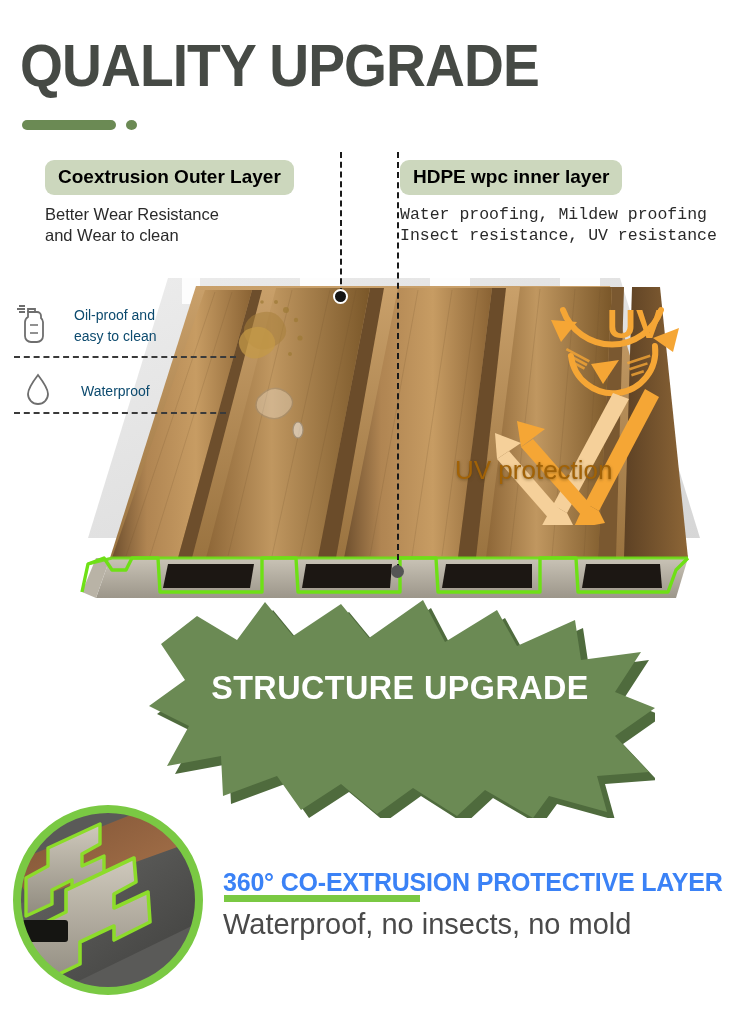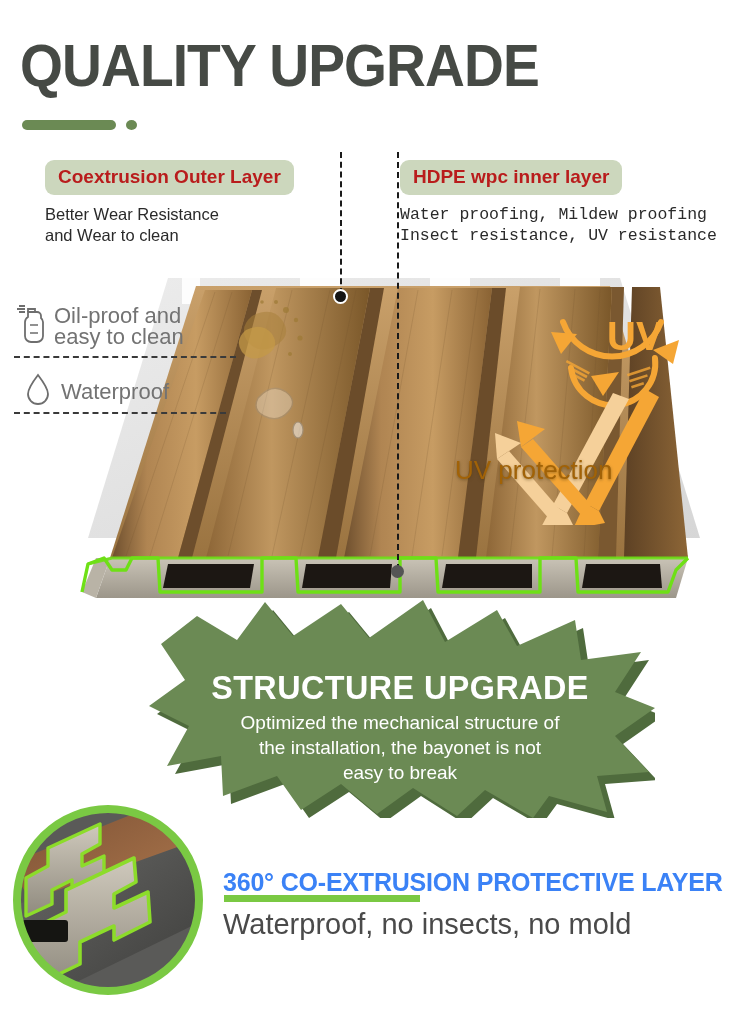--- a/index.html
+++ b/index.html
@@ -28,21 +28,21 @@
     position: absolute; left: 126px; top: 120px;
     width: 11px; height: 10px; border-radius: 50%; background: #6b8a54;
   }
 
   
   .pill {
     position: absolute;
     background: #ccd7bd;
     border-radius: 9px;
     font-weight: bold;
-    color: #b91c1c;
+    color: #000000;
     font-size: 19px;
     padding: 6px 13px 7px 13px;
     white-space: nowrap;
   }
   #pill-left  { left: 45px;  top: 160px; }
   #pill-right { left: 400px; top: 160px; }
 
   .callout-body {
     position: absolute;
     font-size: 16.5px;
@@ -62,33 +62,33 @@
   #leader-1 { left: 340px; top: 152px; height: 142px; }
   #leader-2 { left: 397px; top: 152px; height: 418px; }
   .leader-dot { position: absolute; border-radius: 50%; }
   #leader-dot-1 { left: 333px; top: 289px; width: 15px; height: 15px; background: #141414; border: 2px solid #fff; }
   #leader-dot-2 { left: 391px; top: 565px; width: 13px; height: 13px; background: #555; }
 
   
   .feature { position: absolute; display: flex; align-items: center; gap: 8px; }
   #feature-oil   { left: 12px; top: 303px; }
   #feature-water { left: 23px; top: 371px; justify-content: space-between; }
-  .feature-text { font-size: 22px; line-height: 21px; color: #737373; white-space: nowrap; }
+  .feature-text { font-size: 14px; line-height: 21px; color: #0c4a6e; white-space: nowrap; margin-left: 20px; }
   .dashline {
     position: absolute; height: 0;
     border-top: 2px dashed #3a3a3a;
   }
   #dash-1 { left: 14px; top: 356px; width: 222px; }
   #dash-2 { left: 14px; top: 412px; width: 212px; }
 
   
   #panel-stage { position: absolute; left: 0; top: 258px; width: 750px; height: 360px; }
 
   
-  #uv-group { position: absolute; left: 545px; top: 310px; width: 135px; height: 130px; }
+  #uv-group { position: absolute; left: 545px; top: 298px; width: 135px; height: 130px; }
   #uv-label {
     position: absolute; left: 455px; top: 455px;
     font-size: 26px; color: #a16207; white-space: nowrap;
     text-shadow: 0 1px 3px rgba(80,60,20,.55);
   }
   #uv-arrows { position: absolute; left: 495px; top: 385px; width: 190px; height: 140px; }
 
   
   #burst { position: absolute; left: 145px; top: 596px; width: 510px; height: 222px; }
   .burst-text { position: absolute; width: 100%; text-align: center; color: #fff; }
@@ -309,25 +309,20 @@
   </div>
 
   <div id="uv-label">UV protection</div>
 
   <div id="burst">
     <svg width="510" height="222" viewBox="0 0 510 222" style="position:absolute;left:0;top:0;">
       <polygon points="16,48 52,20 92,44 120,6 148,40 196,8 224,42 278,4 300,46 352,14 372,50 430,24 436,64 496,56 470,96 510,112 470,140 504,176 452,180 462,216 404,200 388,222 340,194 312,220 268,192 232,218 196,188 156,214 132,180 78,200 76,160 22,170 44,130 4,110 40,84" fill="#4f6b3d" transform="translate(8,8)"></polygon>
       <polygon points="16,48 52,20 92,44 120,6 148,40 196,8 224,42 278,4 300,46 352,14 372,50 430,24 436,64 496,56 470,96 510,112 470,140 504,176 452,180 462,216 404,200 388,222 340,194 312,220 268,192 232,218 196,188 156,214 132,180 78,200 76,160 22,170 44,130 4,110 40,84" fill="#6b8a54"></polygon>
     </svg>
     <div class="burst-text" id="burst-title">STRUCTURE UPGRADE</div>
-    <div class="burst-text" id="burst-sub">
-      <div>Optimized the mechanical structure of</div>
-      <div>the installation, the bayonet is not</div>
-      <div>easy to break</div>
-    </div>
   </div>
 
   <div id="circle-inset">
     <svg width="200" height="200" viewBox="0 0 200 200">
       <defs>
         <clipPath id="clipCircle">
             <circle cx="100" cy="100" r="91"></circle>
           </clipPath>
         <linearGradient id="gBrownTop" x1="0" y1="0" x2="1" y2="1">
           <stop offset="0" stop-color="#7a4f33"></stop>

